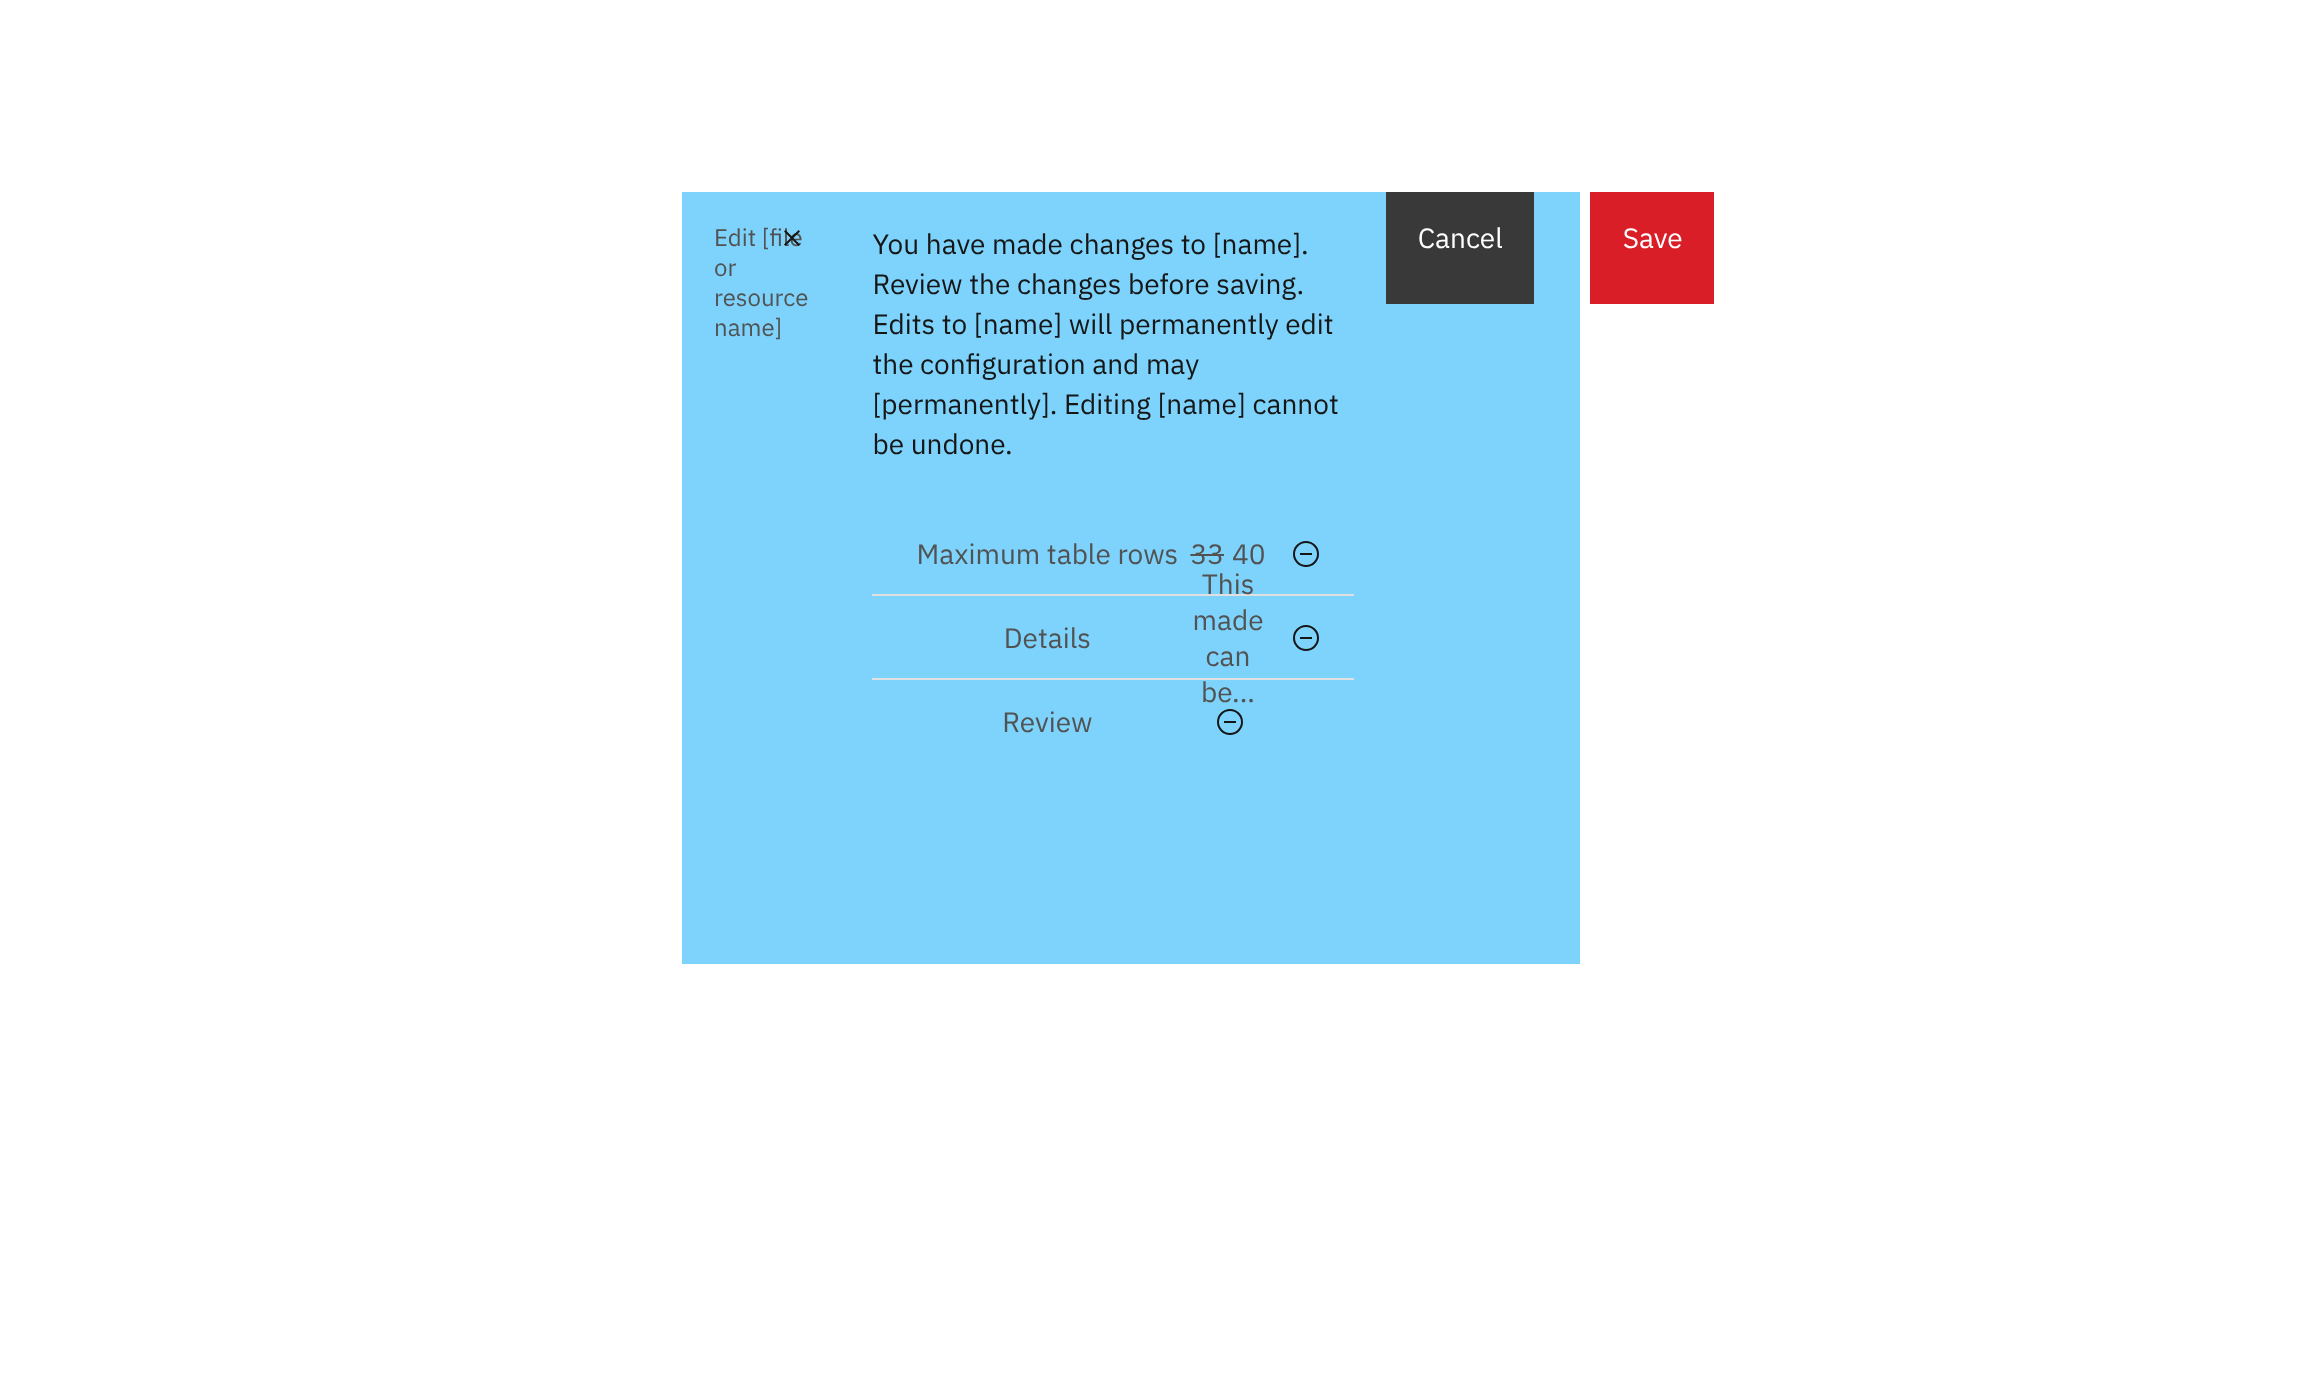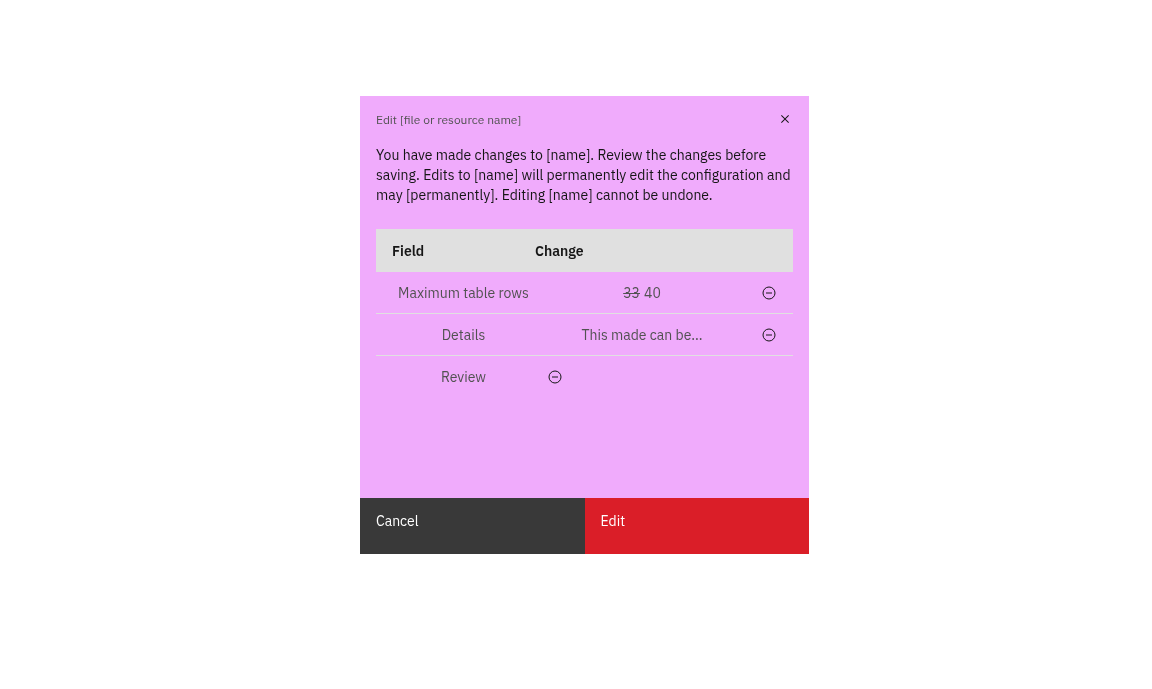--- a/index.html
+++ b/index.html
@@ -11,26 +11,26 @@
     body {
       font-family: "IBM Plex Sans", -apple-system, BlinkMacSystemFont, "Segoe UI", Helvetica, Arial, sans-serif;
       background: #ffffff;
       width: 1152px;
       height: 689px;
       position: relative;
     }
     
     .modal {
       position: absolute;
-      left: 360px;
+      left: 341px;
       top: 96px;
       width: 449px;
-      background: #f0abfc;
-      display: flex;
-      flex-direction: column;
+      background: #7dd3fc;
+      display: flex;
+      flex-direction: row;
     }
     
     .modal-header {
       padding: 16px 16px 0 16px;
       position: relative;
     }
     
     .modal-subtitle {
       font-size: 12px;
       color: #525252;
@@ -159,20 +159,21 @@
       justify-content: center;
     }
     
     .modal-spacer {
       height: 100px;
     }
     
     .modal-footer {
       display: flex;
       height: 56px;
+      gap: 28px;
     }
     
     .btn {
       flex: 1;
       border: none;
       font-size: 14px;
       font-weight: 400;
       text-align: left;
       padding: 0 16px;
       cursor: pointer;
@@ -204,25 +205,20 @@
           <path d="M12 4.7L11.3 4 8 7.3 4.7 4 4 4.7 7.3 8 4 11.3l.7.7L8 8.7l3.3 3.3.7-.7L8.7 8z"></path>
         </svg>
       </span>
     </button>
   </div>
 
   <div class="modal-body">
     <p class="modal-description">You have made changes to [name]. Review the changes before saving. Edits to [name] will permanently edit the configuration and may [permanently]. Editing [name] cannot be undone.</p>
 
     <div class="changes-table">
-      <div class="table-header">
-        <div class="col-field">Field</div>
-        <div class="col-change">Change</div>
-        <div class="col-action"></div>
-      </div>
 
       <div class="table-row">
         <div class="row-field">Maximum table rows</div>
         <div class="row-change">
           <span class="old-value">33</span><span class="new-value">40</span>
         </div>
         <div class="row-action">
           <span class="remove-icon">
             <svg viewBox="0 0 16 16" fill="none" stroke="#161616" stroke-width="1">
               <circle cx="8" cy="8" r="6"></circle>
@@ -258,15 +254,15 @@
           </span>
         </div>
       </div>
     </div>
 
     <div class="modal-spacer"></div>
   </div>
 
   <div class="modal-footer">
     <button class="btn btn-cancel">Cancel</button>
-    <button class="btn btn-save">Edit</button>
+    <button class="btn btn-save">Save</button>
   </div>
 </div>
 
 </body></html>

